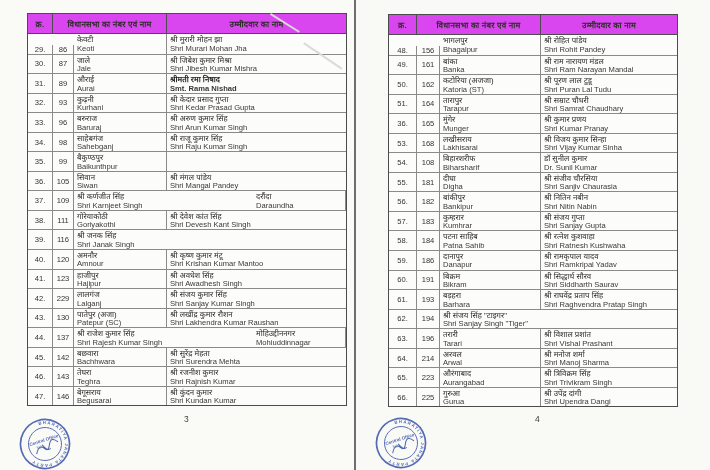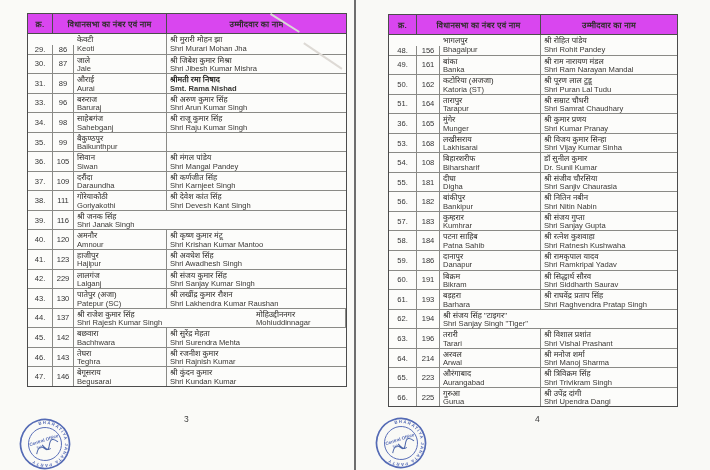--- a/index.html
+++ b/index.html
@@ -88,20 +88,32 @@
             <div class="cell const">
               <div class="hi">औराई</div>
               <div class="en">Aurai</div>
             </div>
             <div class="cell cand">
               <div class="hi">श्रीमती रमा निषाद</div>
               <div class="en">Smt. Rama Nishad</div>
             </div>
           </div>
           <div class="row">
+            <div class="cell sn">32.</div>
+            <div class="cell ac">93</div>
+            <div class="cell const">
+              <div class="hi">कुढ़नी</div>
+              <div class="en">Kurhani</div>
+            </div>
+            <div class="cell cand">
+              <div class="hi">श्री केदार प्रसाद गुप्ता</div>
+              <div class="en">Shri Kedar Prasad Gupta</div>
+            </div>
+          </div>
+          <div class="row">
             <div class="cell sn">33.</div>
             <div class="cell ac">96</div>
             <div class="cell const">
               <div class="hi">बरुराज</div>
               <div class="en">Baruraj</div>
             </div>
             <div class="cell cand">
               <div class="hi">श्री अरुण कुमार सिंह</div>
               <div class="en">Shri Arun Kumar Singh</div>
             </div>
@@ -134,27 +146,27 @@
               <div class="en">Siwan</div>
             </div>
             <div class="cell cand">
               <div class="hi">श्री मंगल पांडेय</div>
               <div class="en">Shri Mangal Pandey</div>
             </div>
           </div>
           <div class="row">
             <div class="cell sn">37.</div>
             <div class="cell ac">109</div>
+            <div class="cell cand">
+              <div class="hi">श्री कर्णजीत सिंह</div>
+              <div class="en">Shri Karnjeet Singh</div>
+            </div>
             <div class="cell const">
               <div class="hi">दरौंदा</div>
               <div class="en">Daraundha</div>
-            </div>
-            <div class="cell cand">
-              <div class="hi">श्री कर्णजीत सिंह</div>
-              <div class="en">Shri Karnjeet Singh</div>
             </div>
           </div>
           <div class="row">
             <div class="cell sn">38.</div>
             <div class="cell ac">111</div>
             <div class="cell const">
               <div class="hi">गोरेयाकोठी</div>
               <div class="en">Goriyakothi</div>
             </div>
             <div class="cell cand">

